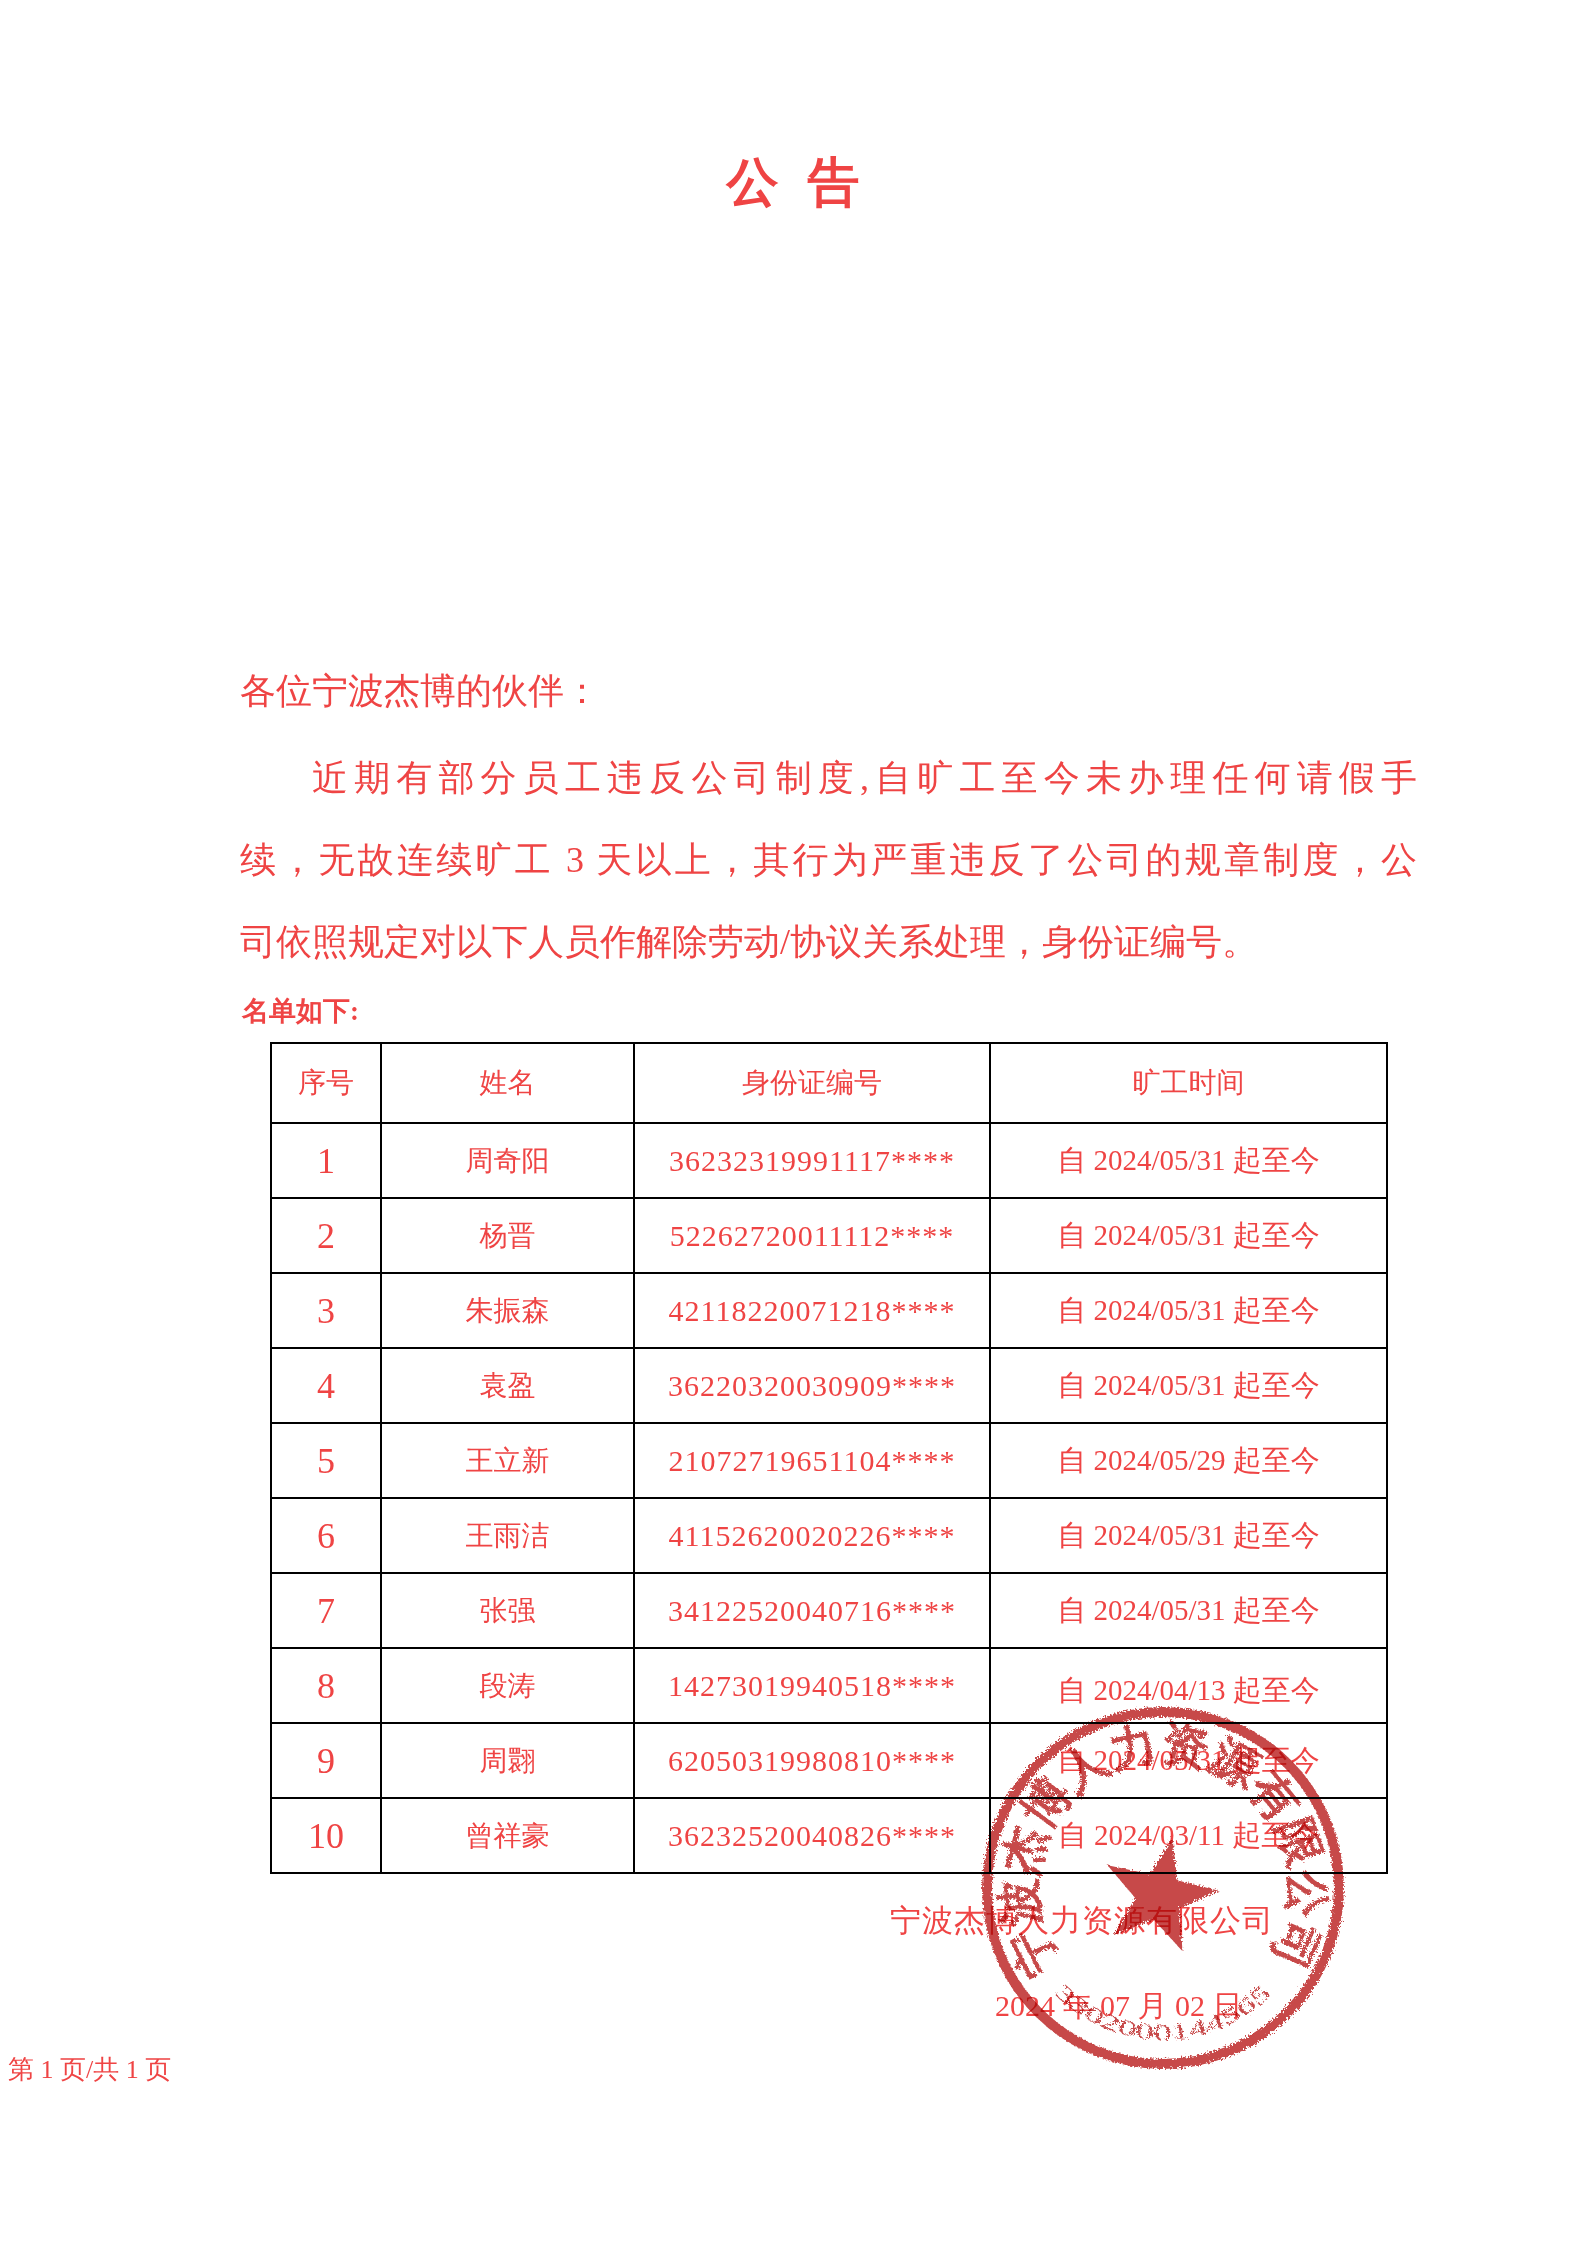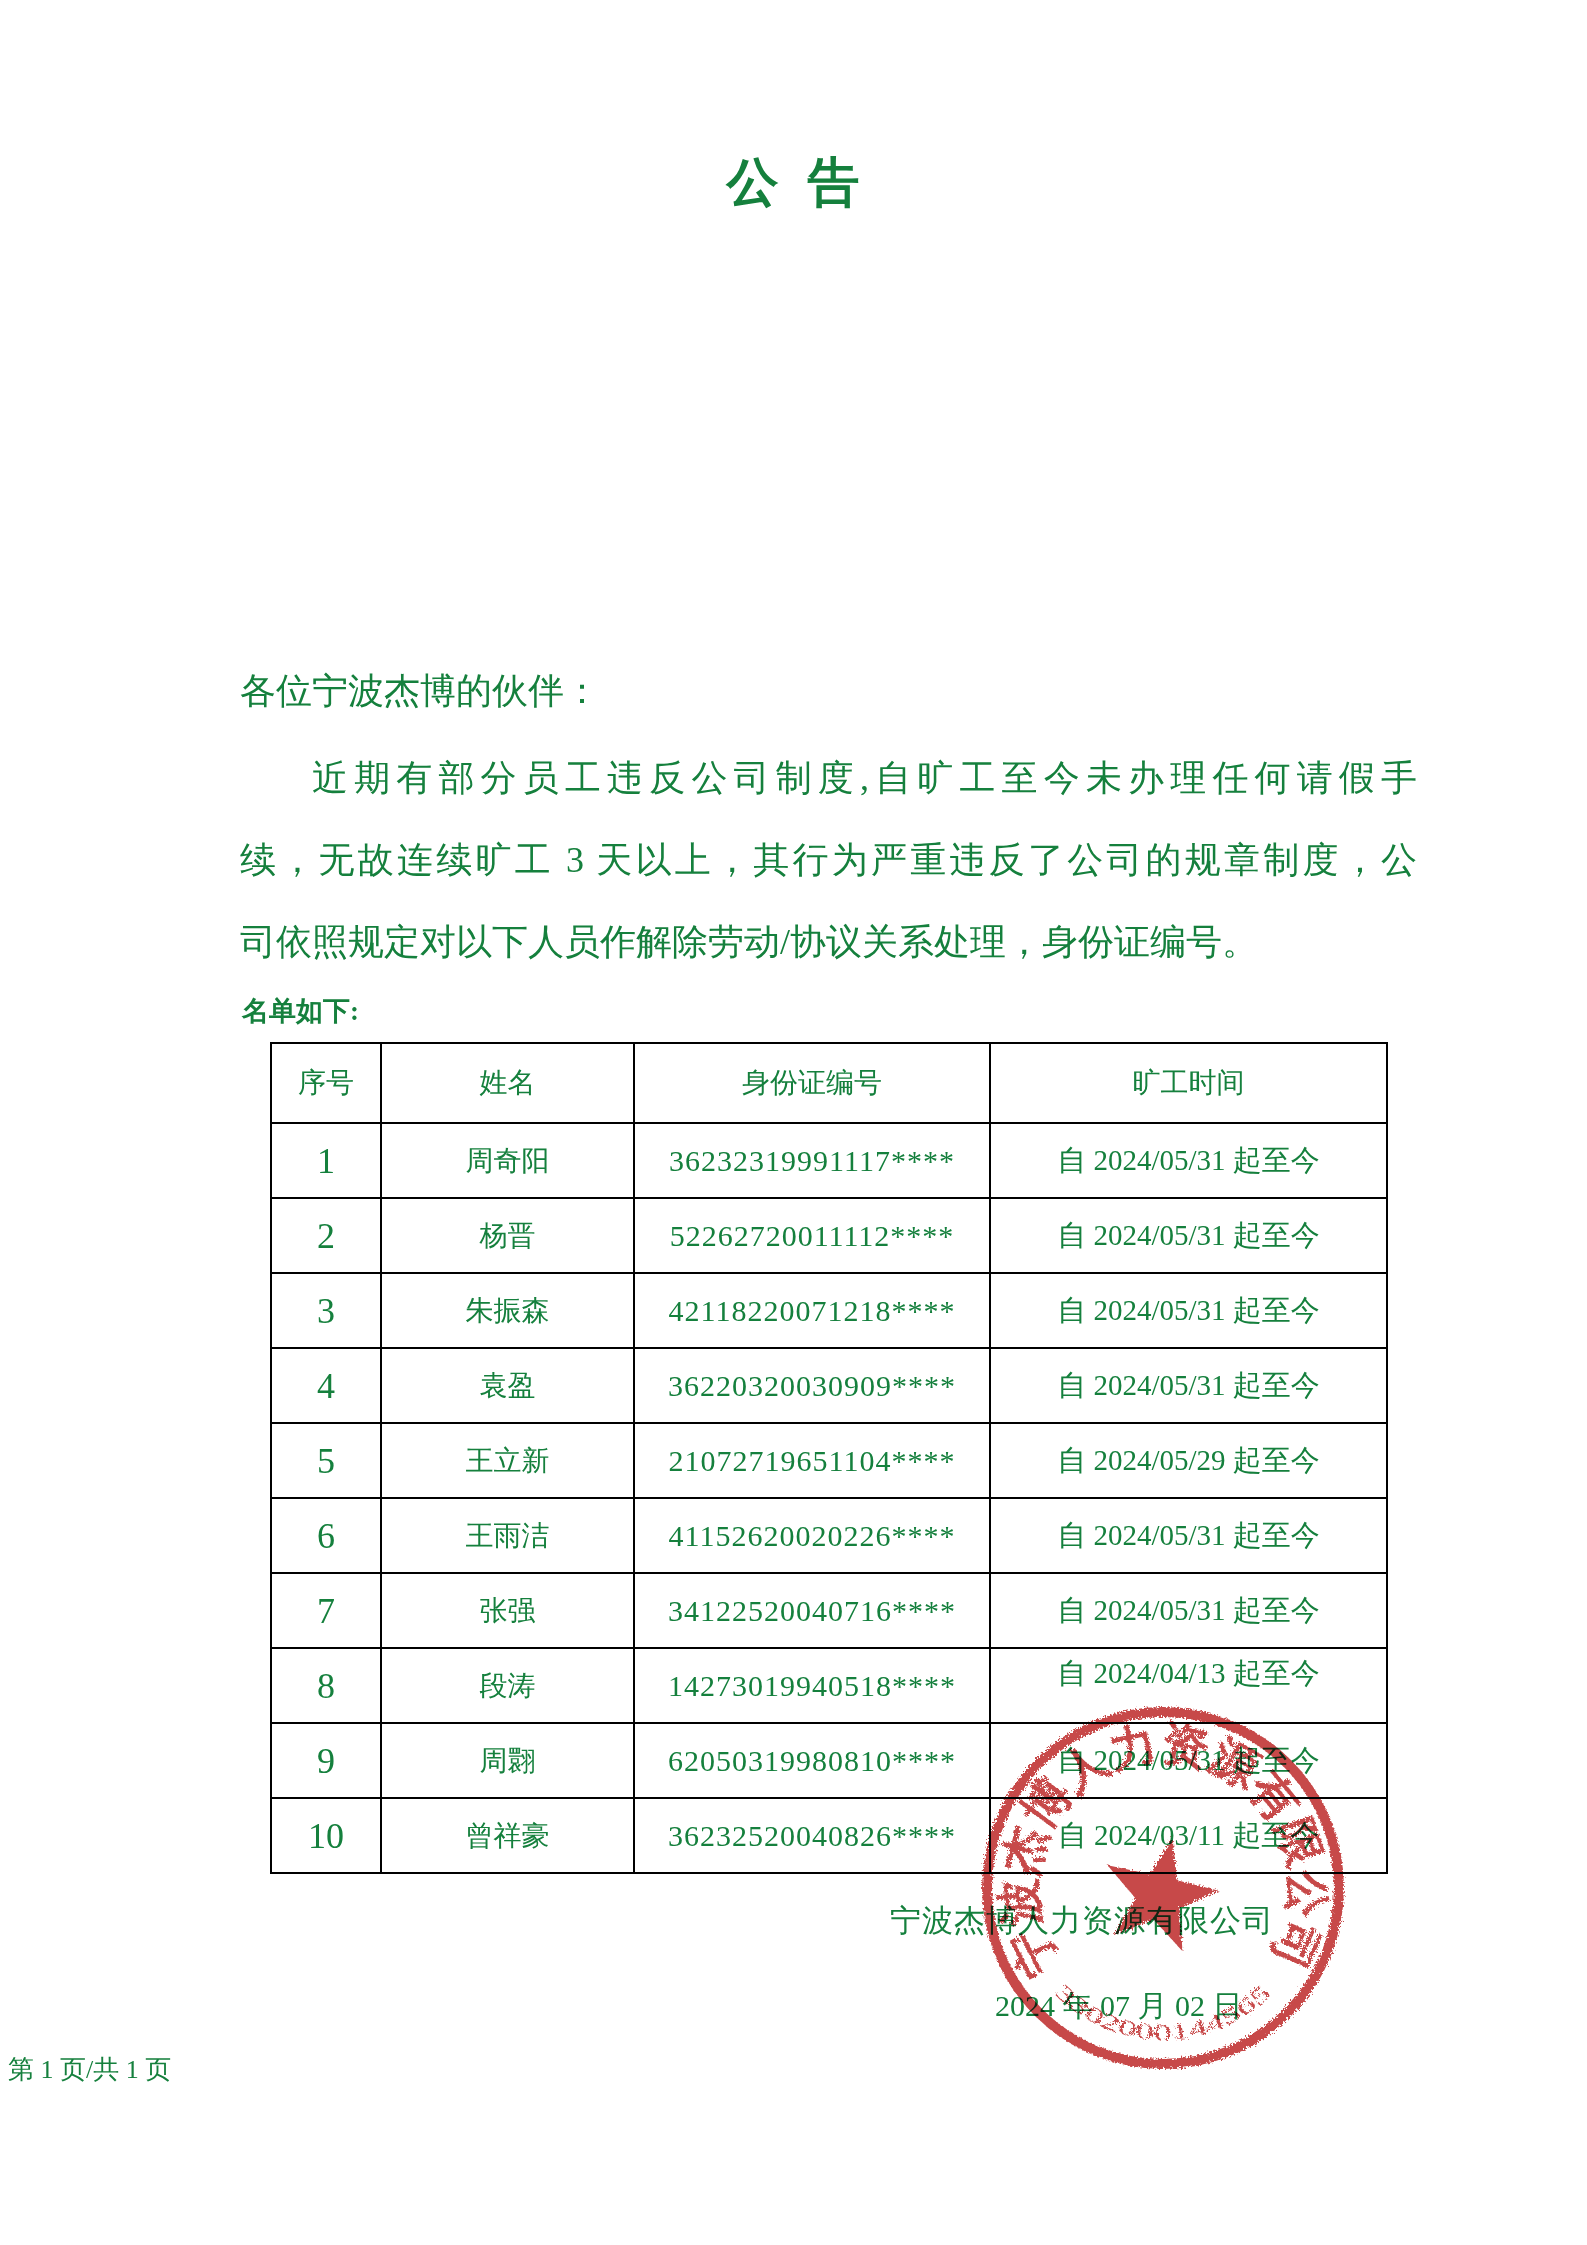--- a/index.html
+++ b/index.html
@@ -1,18 +1,18 @@
 <!DOCTYPE html>
 <html><head>
 <meta charset="utf-8">
 <style>
   html,body { margin:0; padding:0; background:#ffffff; }
   .page {
     position:relative; width:1587px; height:2245px; background:#ffffff;
-    font-family:"Liberation Serif","DejaVu Serif",serif; color:#15803d;
+    font-family:"Liberation Serif","DejaVu Serif",serif; color:#ef4444;
     overflow:hidden;
   }
   .title {
     position:absolute; top:148px; left:0; width:100%; margin:0;
     text-align:center; font-size:52px; font-weight:bold;
     white-space:pre; letter-spacing:1px;
   }
   .meta { position:absolute; left:240px; top:327px; font-size:34px; line-height:82px; }
   .meta-line { white-space:pre; }
   .meta-label { font-weight:bold; }
@@ -29,21 +29,21 @@
   .emp-table th, .emp-table td {
     border:2px solid #000; padding:0; font-weight:normal; vertical-align:middle;
   }
   .emp-table thead tr { height:80px; }
   .emp-table tbody tr { height:75px; }
   .emp-table th { font-size:28px; }
   .emp-table td.c0 { font-size:36px; }
   .emp-table td.c1 { font-size:28px; }
   .emp-table td.c2 { font-size:30px; letter-spacing:1px; }
   .emp-table td.c3 { font-size:29px; }
-  .emp-table tbody tr:nth-child(8) td.c3 { vertical-align:top; padding-top:5px; }
+  .emp-table tbody tr:nth-child(8) td.c3 { vertical-align:top; padding-top:22px; }
   .company  { position:absolute; left:890px;  top:1900px; font-size:31px; letter-spacing:1px; }
   .sig-date { position:absolute; left:995px;  top:1986px; font-size:30px; }
   .footer   { position:absolute; left:0; top:2052px; width:100%; text-align:left; font-size:26px;margin-left:8px; }
   .stamp { position:absolute; left:963px; top:1688px; mix-blend-mode:multiply; }
 </style>
 </head>
 <body>
 
 <div class="page">
 

